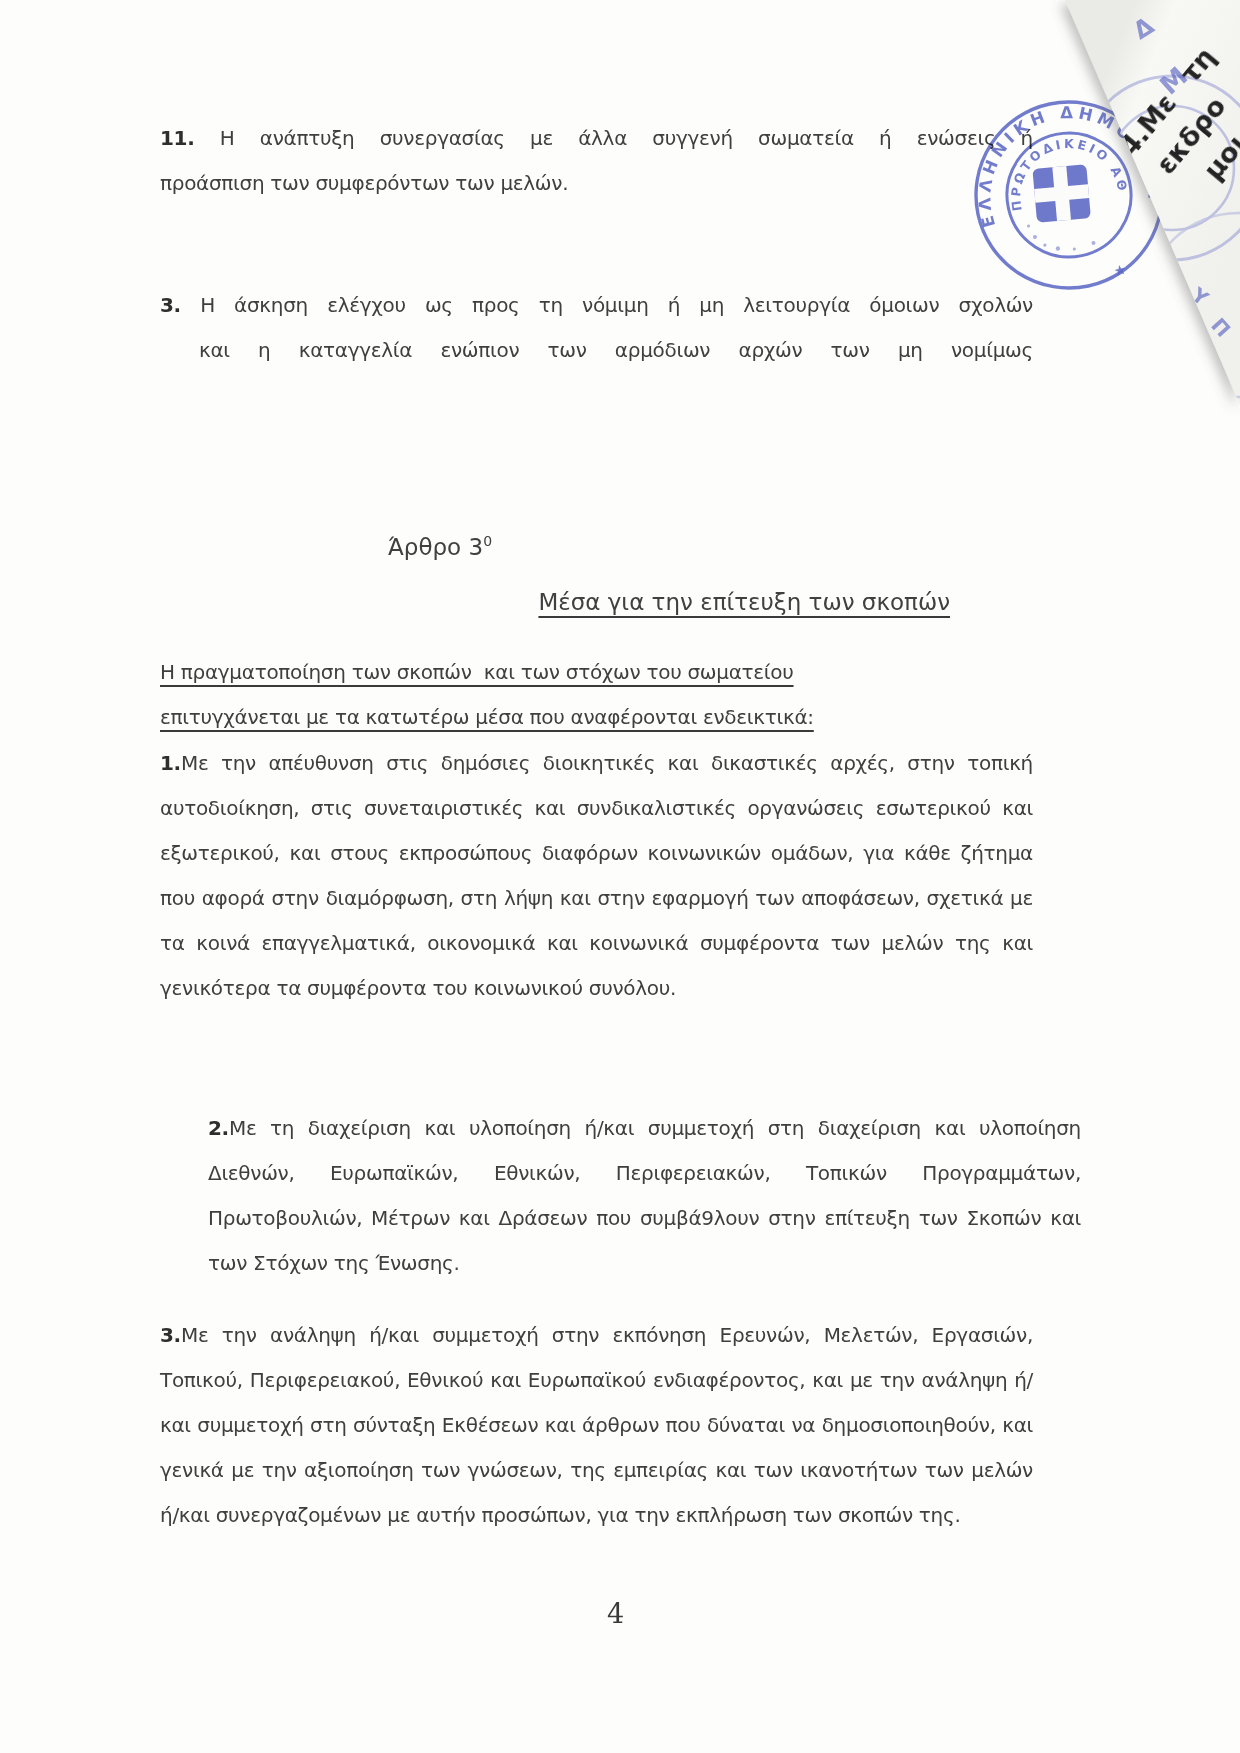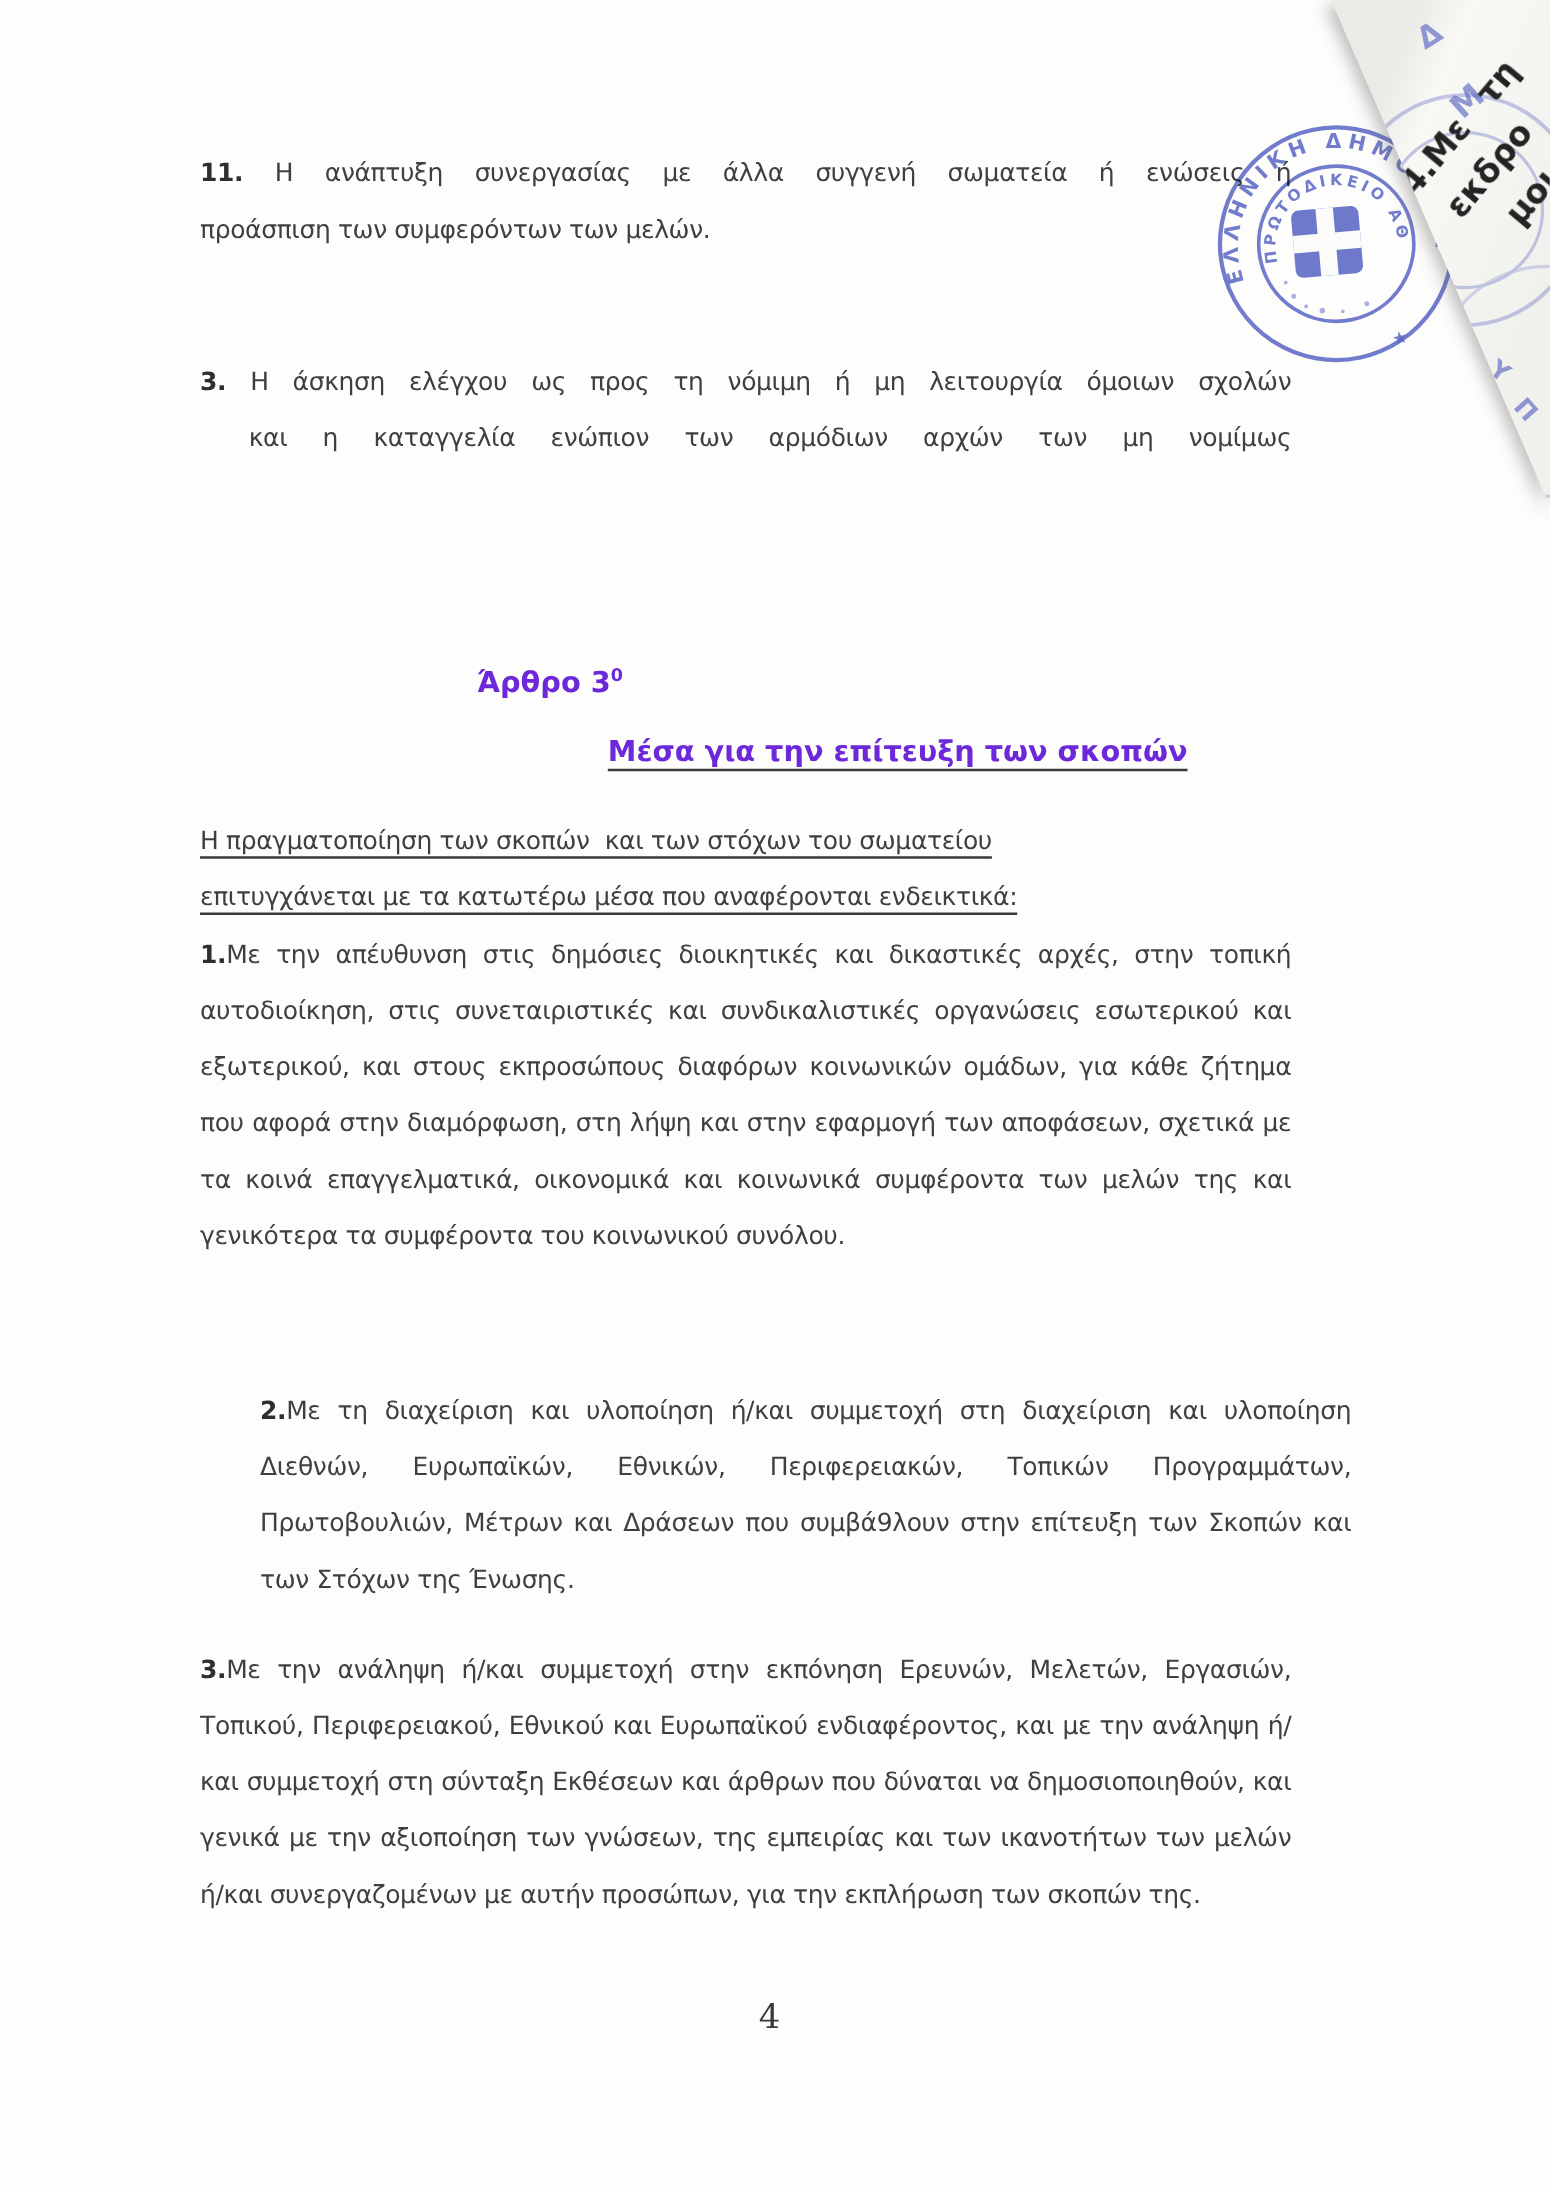--- a/index.html
+++ b/index.html
@@ -6,21 +6,21 @@
   .page{
     position:relative;width:1240px;height:1753px;margin:0 auto;
     background:#fdfdfc;overflow:hidden;
     font-family:"DejaVu Sans","Liberation Sans",sans-serif;
     color:#3f3f3f;
   }
   .col{position:absolute;left:160px;width:873px;}
   .body-text{font-size:20px;line-height:45px;letter-spacing:-0.3px;}
   .just{text-align:justify;text-justify:inter-word;}
   .pnum{font-weight:bold;color:#2e2e2e;}
-  .h-art{font-size:23px;font-weight:bold;color:#6d28d9;}
+  .h-art{font-size:23px;font-weight:normal;color:#404040;}
   .h-art sup{font-size:14px;vertical-align:super;}
   .h-center1{width:560px;text-align:center;}
   .h-center2{width:790px;text-align:right;}
   .underlined{
     text-decoration:underline;
     text-decoration-thickness:2.2px;
     text-underline-offset:6px;
     text-decoration-color:#3a3a3a;
   }
   .introline{white-space:pre;}

